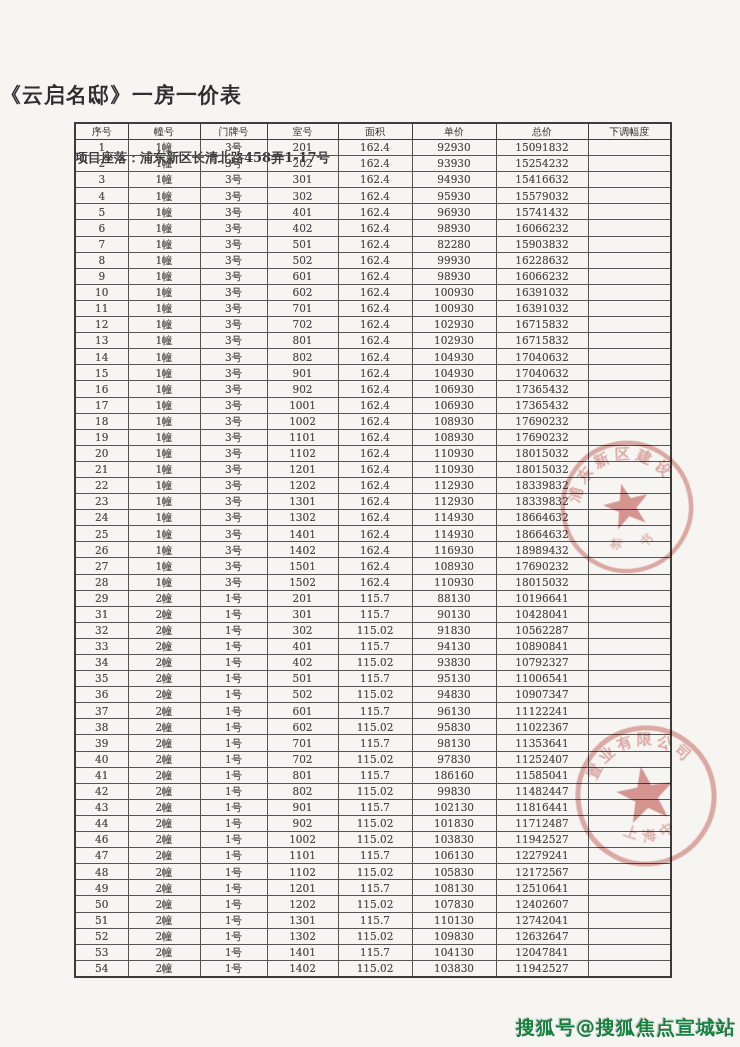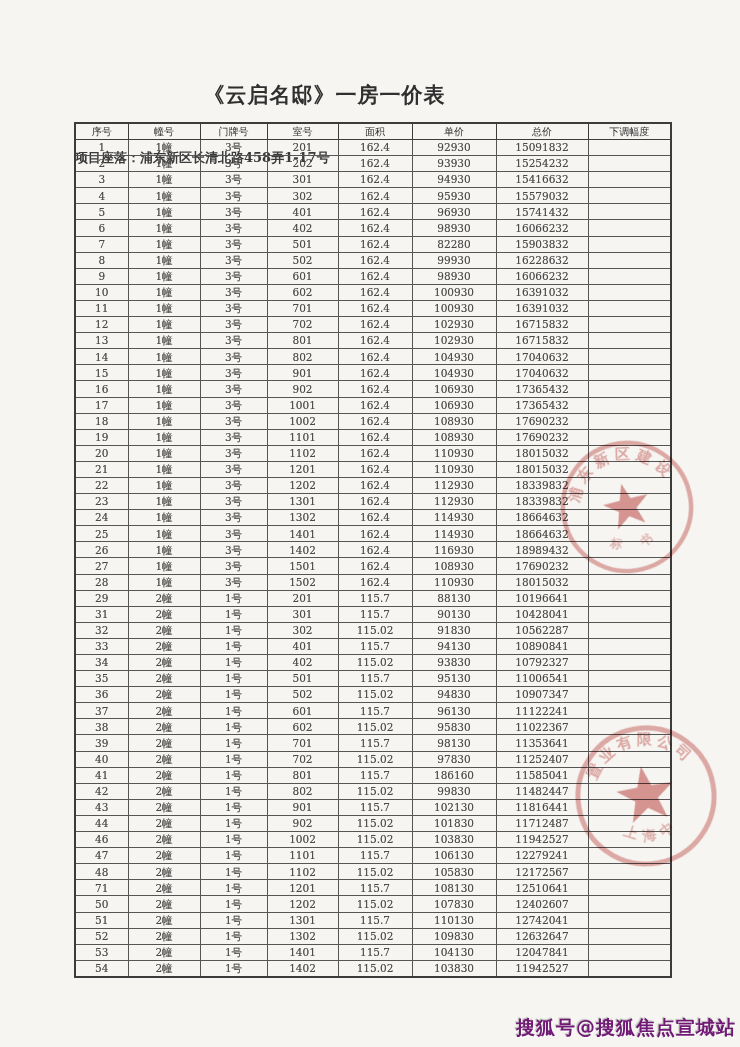--- a/index.html
+++ b/index.html
@@ -4,22 +4,22 @@
 <style>
   html,body { margin:0; padding:0; }
   body {
     width:740px; height:1047px; position:relative; overflow:hidden;
     background:#f6f5f2;
     font-family:"DejaVu Serif","DejaVu Sans",serif;
   }
   .page { position:absolute; inset:0; }
 
   .title {
-    position:absolute; top:81px; left:13px; width:623px;
-    text-align:center; font-size:21px; font-weight:bold;
+    position:absolute; top:81px; left:0; width:623px;
+    text-align:left; font-size:21px; font-weight:bold;
     color:#2f2f2f; letter-spacing:1px;
   }
   .subtitle {
     position:absolute; top:107px; left:75px;
     font-size:13px; font-weight:bold; color:#3a3a3a;margin-top:42px;
   }
 
   table.price-table {
     position:absolute; top:122px; left:74px;
     border-collapse:collapse; table-layout:fixed;
@@ -45,21 +45,21 @@
   }
   #stamp1 { left:552px; top:432px; transform:rotate(-14deg); }
   #stamp2 { left:566px; top:716px; transform:rotate(-10deg); }
   .seal-ring { fill:none; stroke:var(--seal,#c4524c); }
   .seal-star { fill:var(--seal,#c4524c); opacity:.75; }
   .seal-text { fill:var(--seal,#c4524c); font-family:"DejaVu Sans",sans-serif; font-weight:bold; }
 
   .watermark {
     position:absolute; top:1015px; right:4px;
     font-size:19px; font-weight:bold; letter-spacing:1px;
-    color:#701a75;
+    color:#15803d;
     text-shadow:1px 1px 0 #ffffff, -1px -1px 1px rgba(110,110,110,.45);
     font-family:"DejaVu Sans",sans-serif;
   }
 </style>
 </head>
 <body style="background: rgb(246, 245, 242);">
 
 <div class="page">
 
   <div class="title">《云启名邸》一房一价表</div>
@@ -544,21 +544,21 @@
           <td>48</td>
           <td>2幢</td>
           <td>1号</td>
           <td>1102</td>
           <td>115.02</td>
           <td>105830</td>
           <td>12172567</td>
           <td></td>
         </tr>
         <tr>
-          <td>71</td>
+          <td>49</td>
           <td>2幢</td>
           <td>1号</td>
           <td>1201</td>
           <td>115.7</td>
           <td>108130</td>
           <td>12510641</td>
           <td></td>
         </tr>
         <tr>
           <td>50</td>

